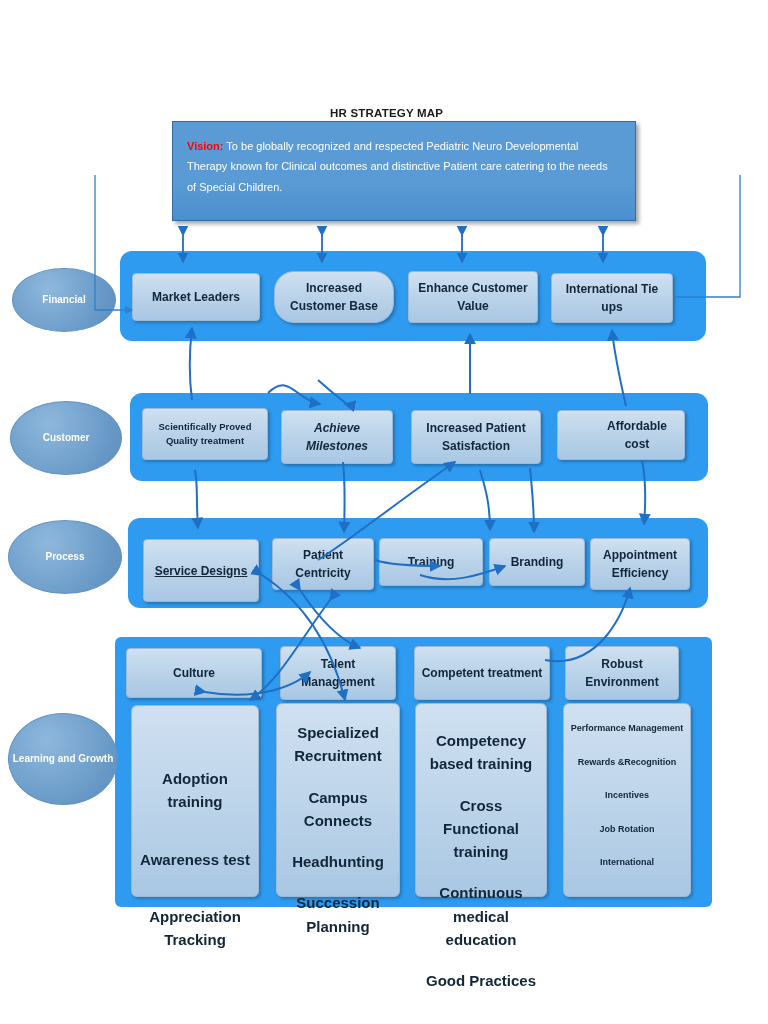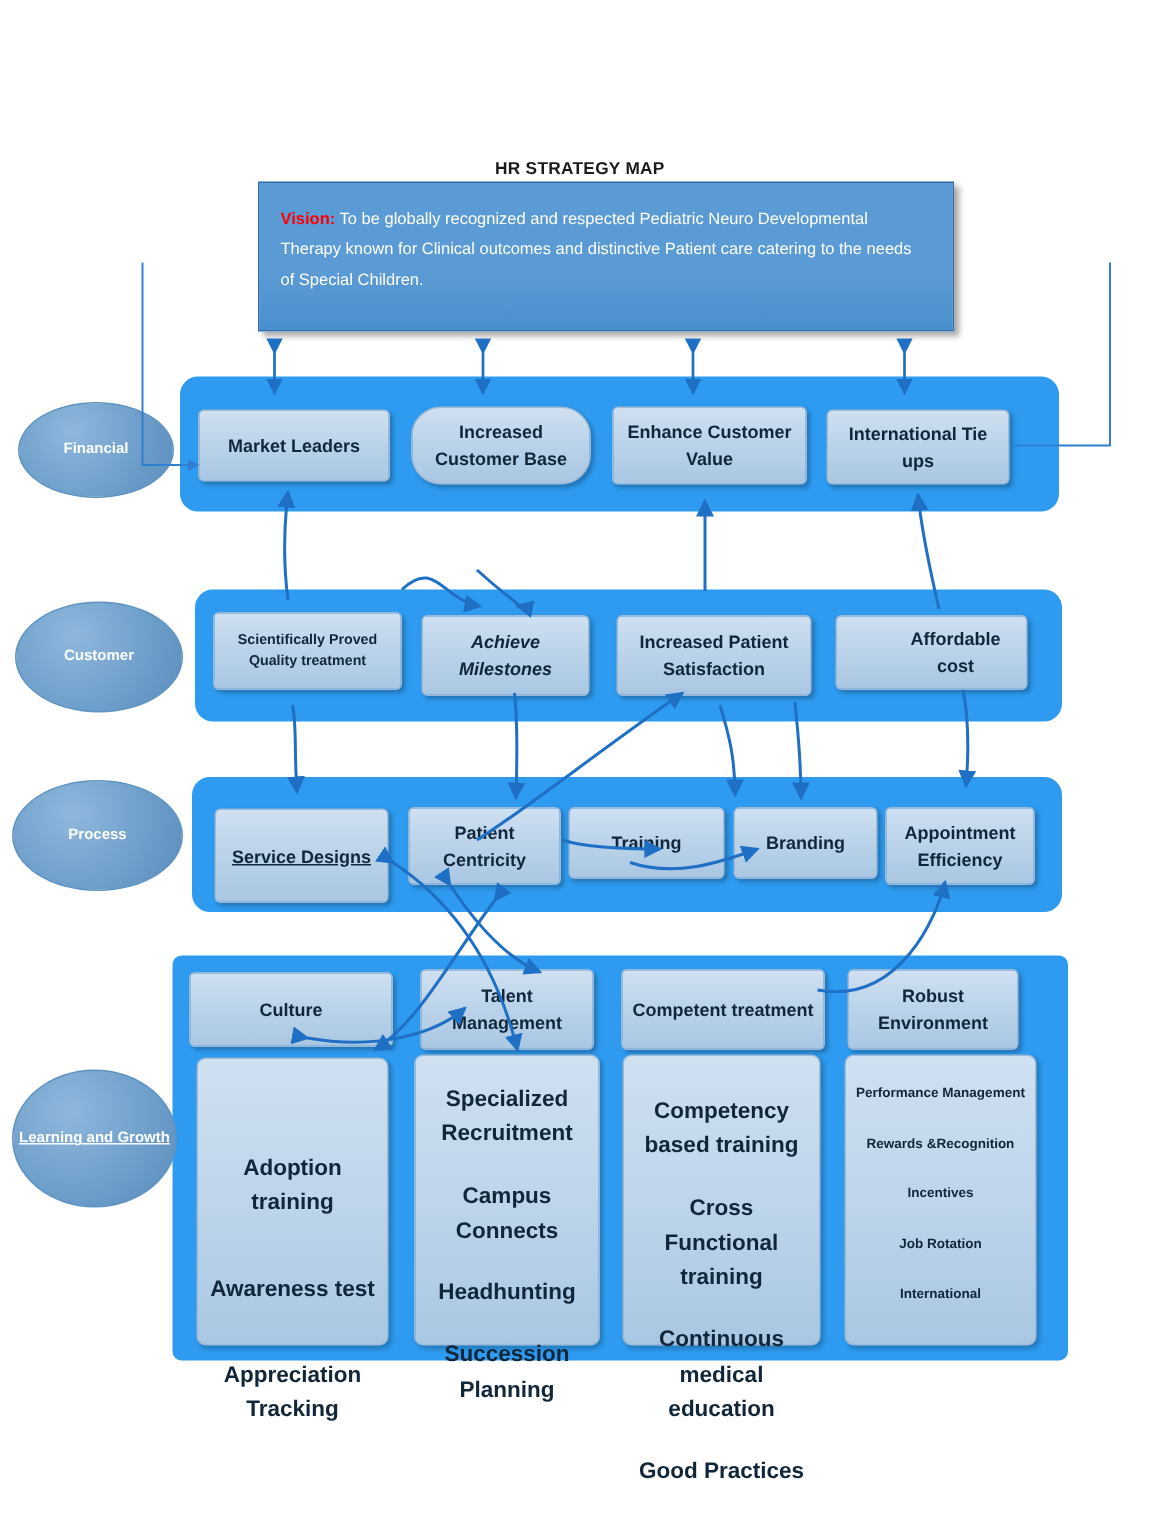--- a/index.html
+++ b/index.html
@@ -20,21 +20,21 @@
   .band.customer{left:130px;top:393px;width:578px;height:88px;}
   .band.process{left:128px;top:518px;width:580px;height:90px;}
   .band.lg{left:115px;top:637px;width:597px;height:270px;border-radius:6px;}
 
   .ell{position:absolute;border-radius:50%;background:radial-gradient(circle at 35% 30%,#8fb8dd 0%,#6f9fcb 55%,#5a8cbb 100%);
     border:1px solid #5f93c2;display:flex;align-items:center;justify-content:center;text-align:center;
     color:#ffffff;font-size:10px;font-weight:bold;line-height:1.35;}
   .ell.financial{left:12px;top:268px;width:102px;height:62px;}
   .ell.customer{left:10px;top:401px;width:110px;height:72px;}
   .ell.process{left:8px;top:520px;width:112px;height:72px;text-align:center;}
-  .ell.lg{left:8px;top:713px;width:108px;height:90px;text-decoration:underline;}
+  .ell.lg{left:8px;top:713px;width:108px;height:90px;}
 
   .card{position:absolute;border:1px solid #9db9d6;border-radius:4px;
     background:linear-gradient(180deg,#cfe0f1 0%,#bcd4ea 45%,#a9c7e3 100%);
     box-shadow:2px 2px 3px rgba(0,0,0,.25);
     display:flex;align-items:center;justify-content:center;text-align:center;
     font-size:12px;font-weight:bold;color:#12263a;line-height:1.5;padding:2px 4px;box-sizing:border-box;}
   .card.sm{font-size:9.5px;}
 
   .listcard{position:absolute;border:1px solid #9db9d6;border-radius:6px;
     background:linear-gradient(180deg,#cfe0f1 0%,#bed5ea 50%,#a9c7e3 100%);

